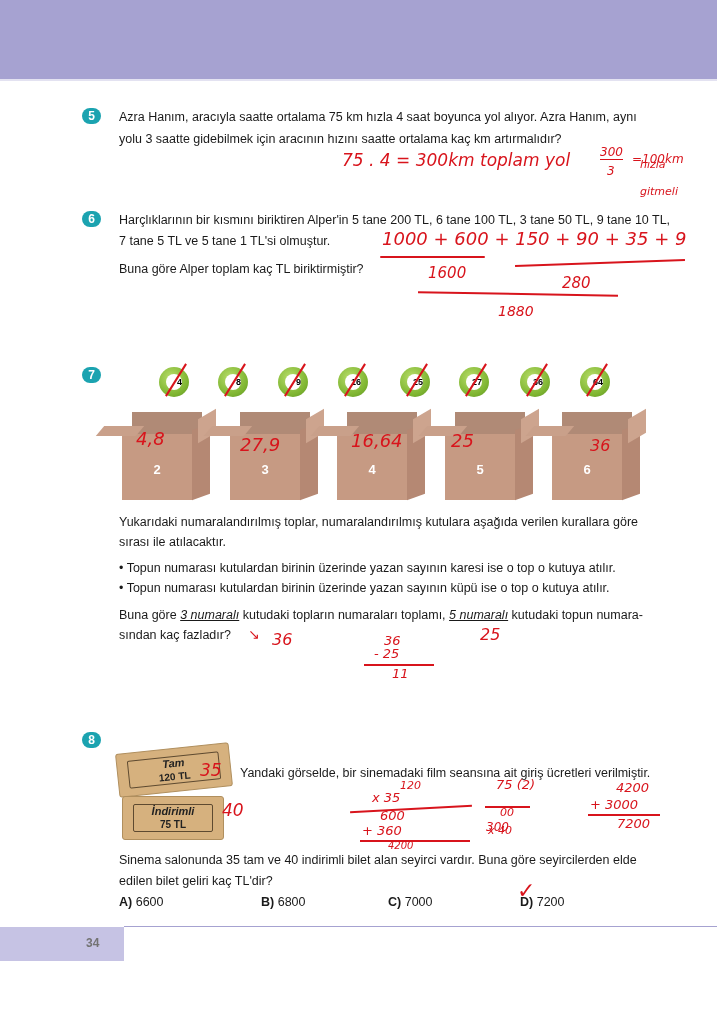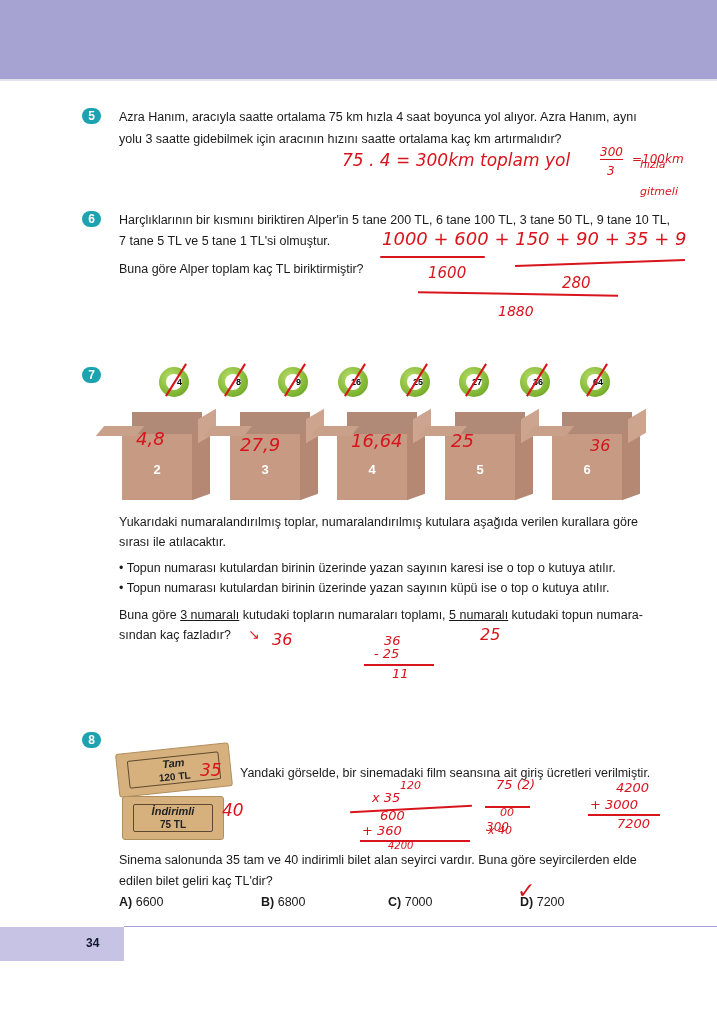--- a/index.html
+++ b/index.html
@@ -3,21 +3,21 @@
 <meta charset="utf-8">
 <style>
   html, body { margin: 0; padding: 0; }
   body { width: 717px; height: 1024px; background: #ffffff; position: relative; overflow: hidden;
          font-family: "Liberation Sans", sans-serif; color: #1a1a1a; font-size: 12.5px; }
   .header-band { position: absolute; left: 0; top: 0; width: 717px; height: 79px; background: #a6a2d1; border-bottom: 2px solid #e3e2f1; }
   .badge { position: absolute; left: 82px; width: 19px; height: 16px; border-radius: 8px; background: #1ba3b0; color: #fff;
            font-weight: bold; font-size: 12px; text-align: center; line-height: 16px; }
   .line { position: absolute; left: 119px; white-space: nowrap; line-height: 16px; }
   .hw { position: absolute; color: #d8141c; font-family: "DejaVu Sans", sans-serif; font-style: italic; white-space: nowrap; }
-  .u { text-decoration: underline; }
+  .u { text-decoration: underline; font-style: italic; }
 
   .ball { position: absolute; top: 367px; width: 30px; height: 30px; border-radius: 50%;
           background: radial-gradient(circle at 40% 35%, #b8dd6a, #7eb531 65%, #5d8f22); }
   .ball .num { position: absolute; left: 7px; top: 7px; width: 16px; height: 16px; border-radius: 50%; background: #fff;
                color: #000; font-weight: bold; font-size: 9px; text-align: right; line-height: 16px; }
   .ball .slash { position: absolute; left: -2px; top: 12px; width: 38px; height: 2px; background: #d8141c; transform: rotate(-58deg); }
 
   .box { position: absolute; top: 412px; width: 100px; height: 90px; }
   .box .back { position: absolute; left: 20px; top: 0; width: 70px; height: 22px; background: #b08a76; }
   .box .front { position: absolute; left: 10px; top: 22px; width: 70px; height: 66px; background: #c69a83; }
@@ -25,21 +25,21 @@
   .box .flapL { position: absolute; left: -12px; top: 14px; width: 40px; height: 10px; background: #c9a08a; transform: skewX(-40deg); }
   .box .flapR { position: absolute; left: 86px; top: 2px; width: 18px; height: 24px; background: #cda48e; transform: skewY(-30deg); }
   .box .label { position: absolute; left: 10px; top: 50px; width: 70px; text-align: center; color: #fff; font-weight: bold; font-size: 13px; }
 
   .ticket { position: absolute; background: #d6b17e; border: 1px solid #b08f5e; border-radius: 3px; }
   .ticket .inner { position: absolute; left: 10px; top: 7px; right: 10px; bottom: 7px; border: 1px solid #5e4a30; border-radius: 2px; }
   .ticket .t1 { position: absolute; width: 100%; text-align: center; font-weight: bold; font-style: italic; font-size: 11px; color: #222; }
 
   .footer-tab { position: absolute; left: 0; top: 927px; width: 124px; height: 34px; background: #c6c3e4; }
   .footer-line { position: absolute; left: 124px; top: 926px; width: 593px; height: 1px; background: #a6a2d1; }
-  .page-num { position: absolute; left: 86px; top: 936px; font-weight: bold; font-size: 12px; color: #0f172a; }
+  .page-num { position: absolute; left: 86px; top: 936px; font-weight: bold; font-size: 12px; color: #737373; }
   .options .opt { position: absolute; top: 895px; white-space: nowrap; }
   .opt b { font-weight: bold; }
 </style>
 </head>
 <body>
 
 <div class="header-band"></div>
 
 <div>
   <div class="badge" style="top:108px">5</div>

